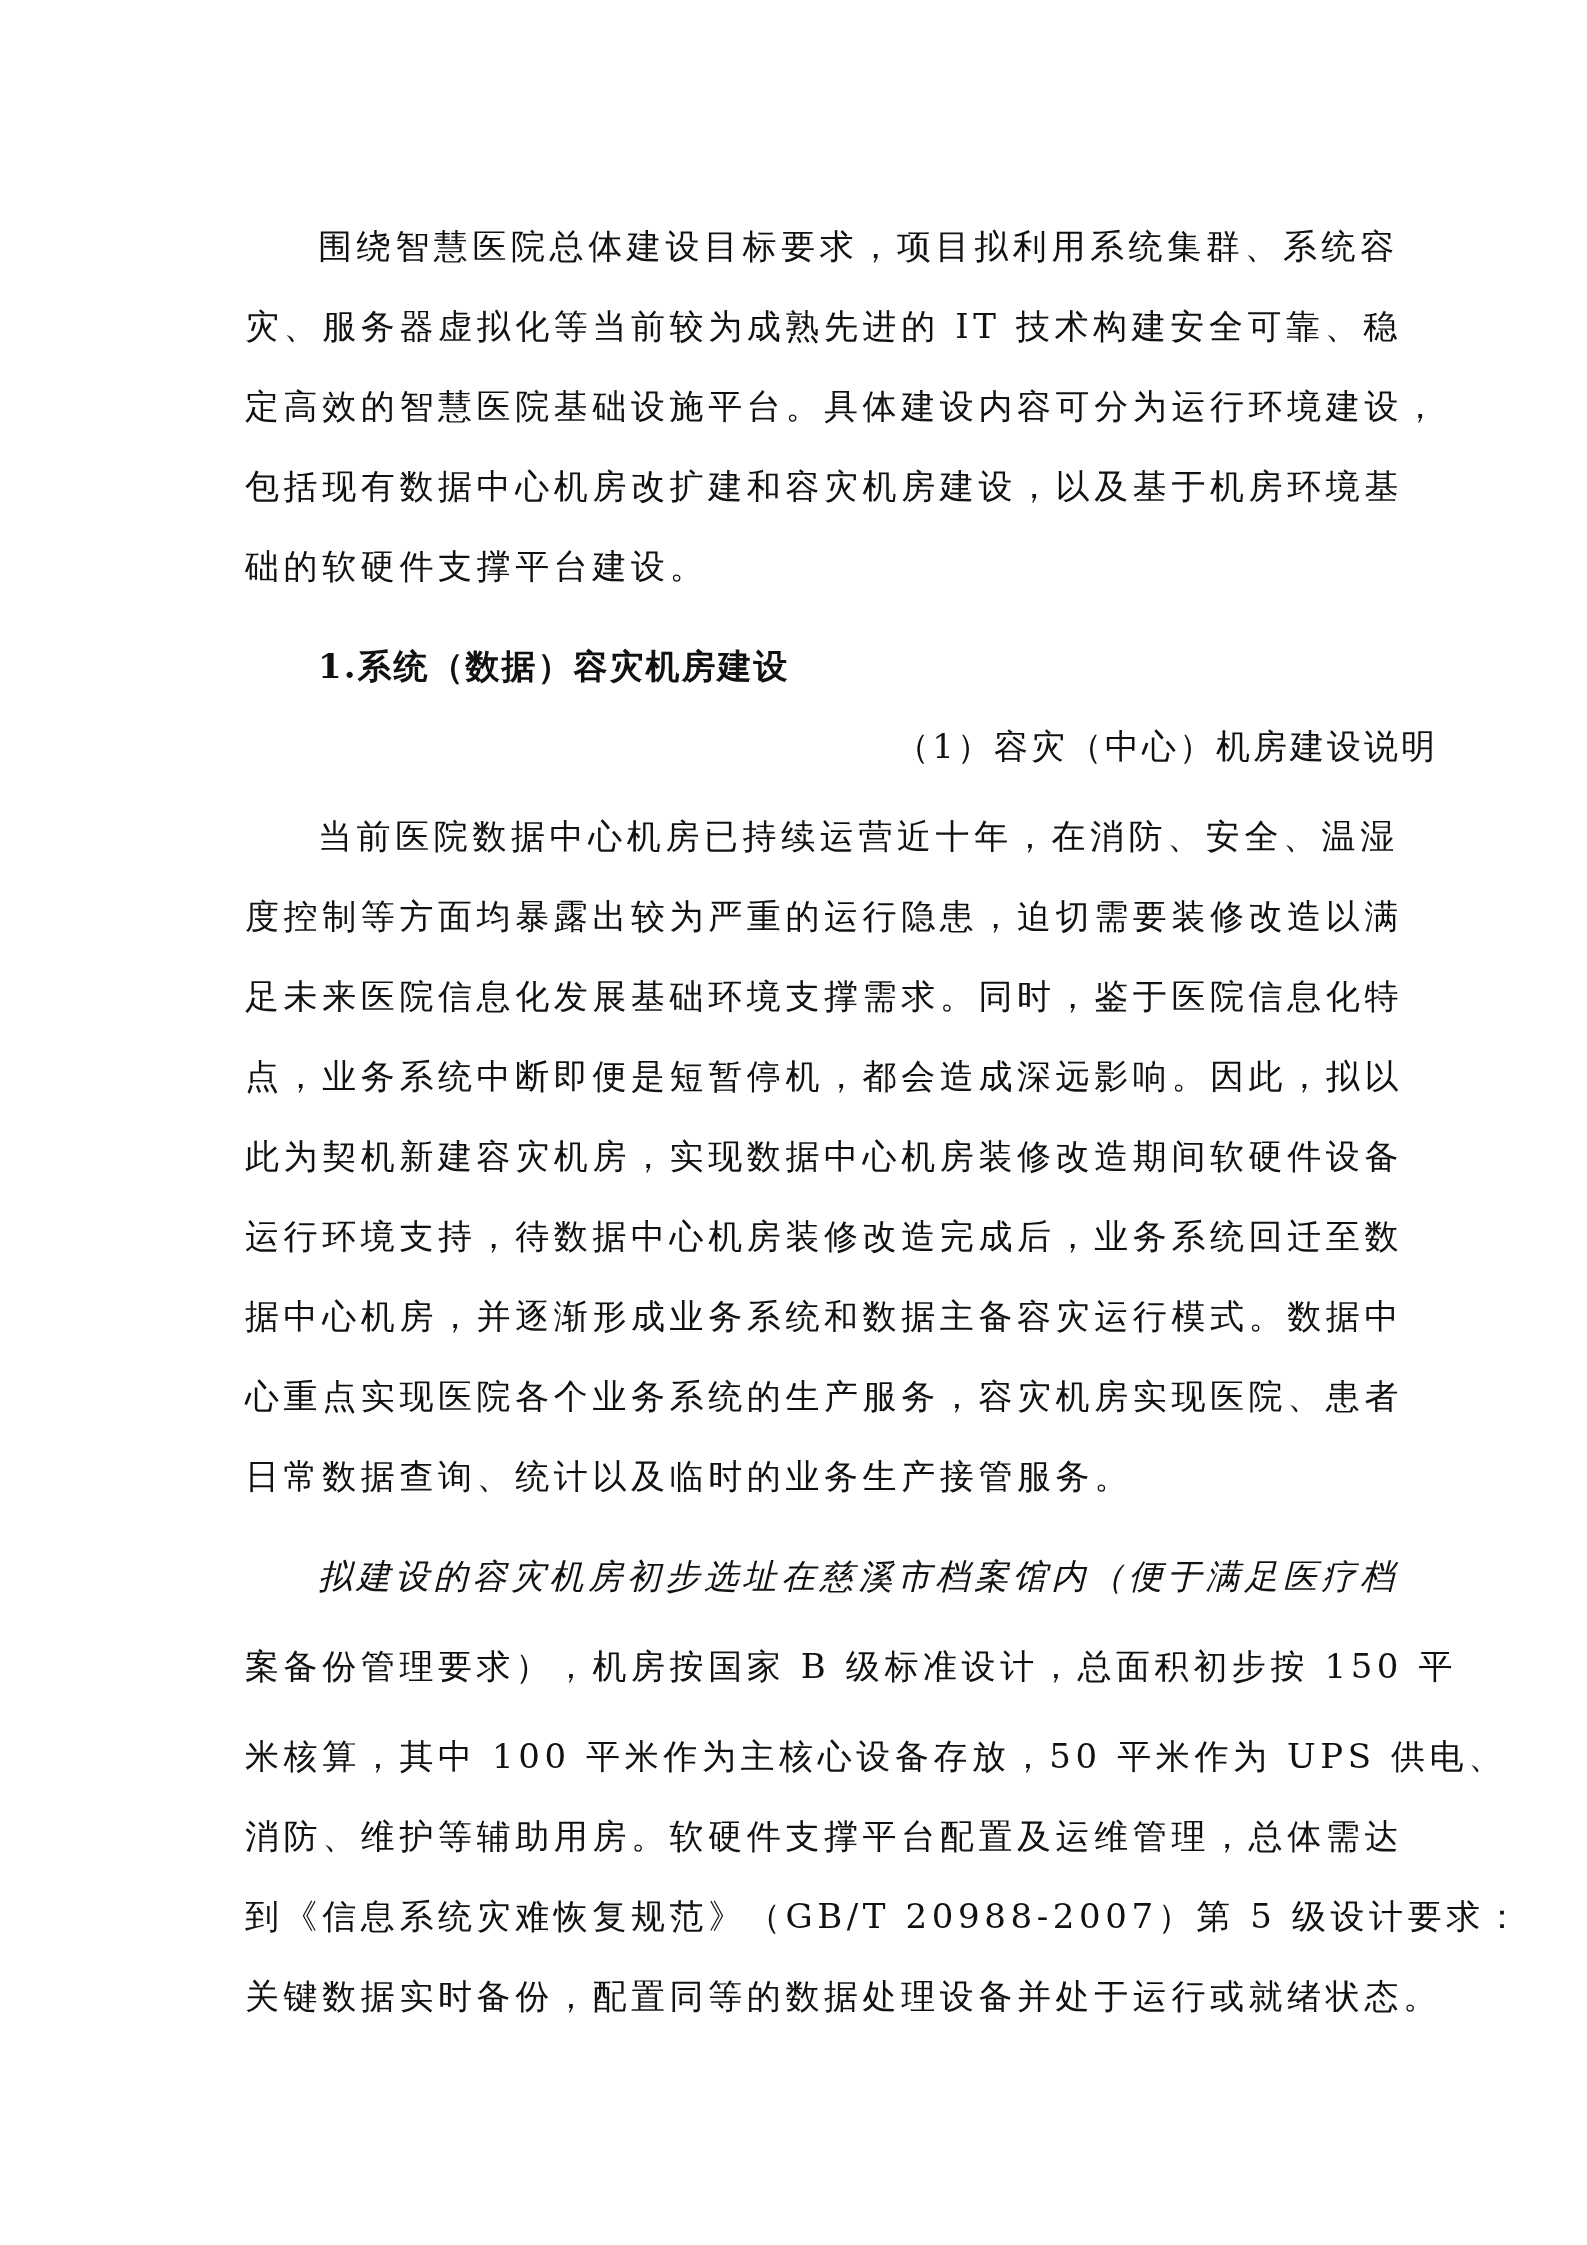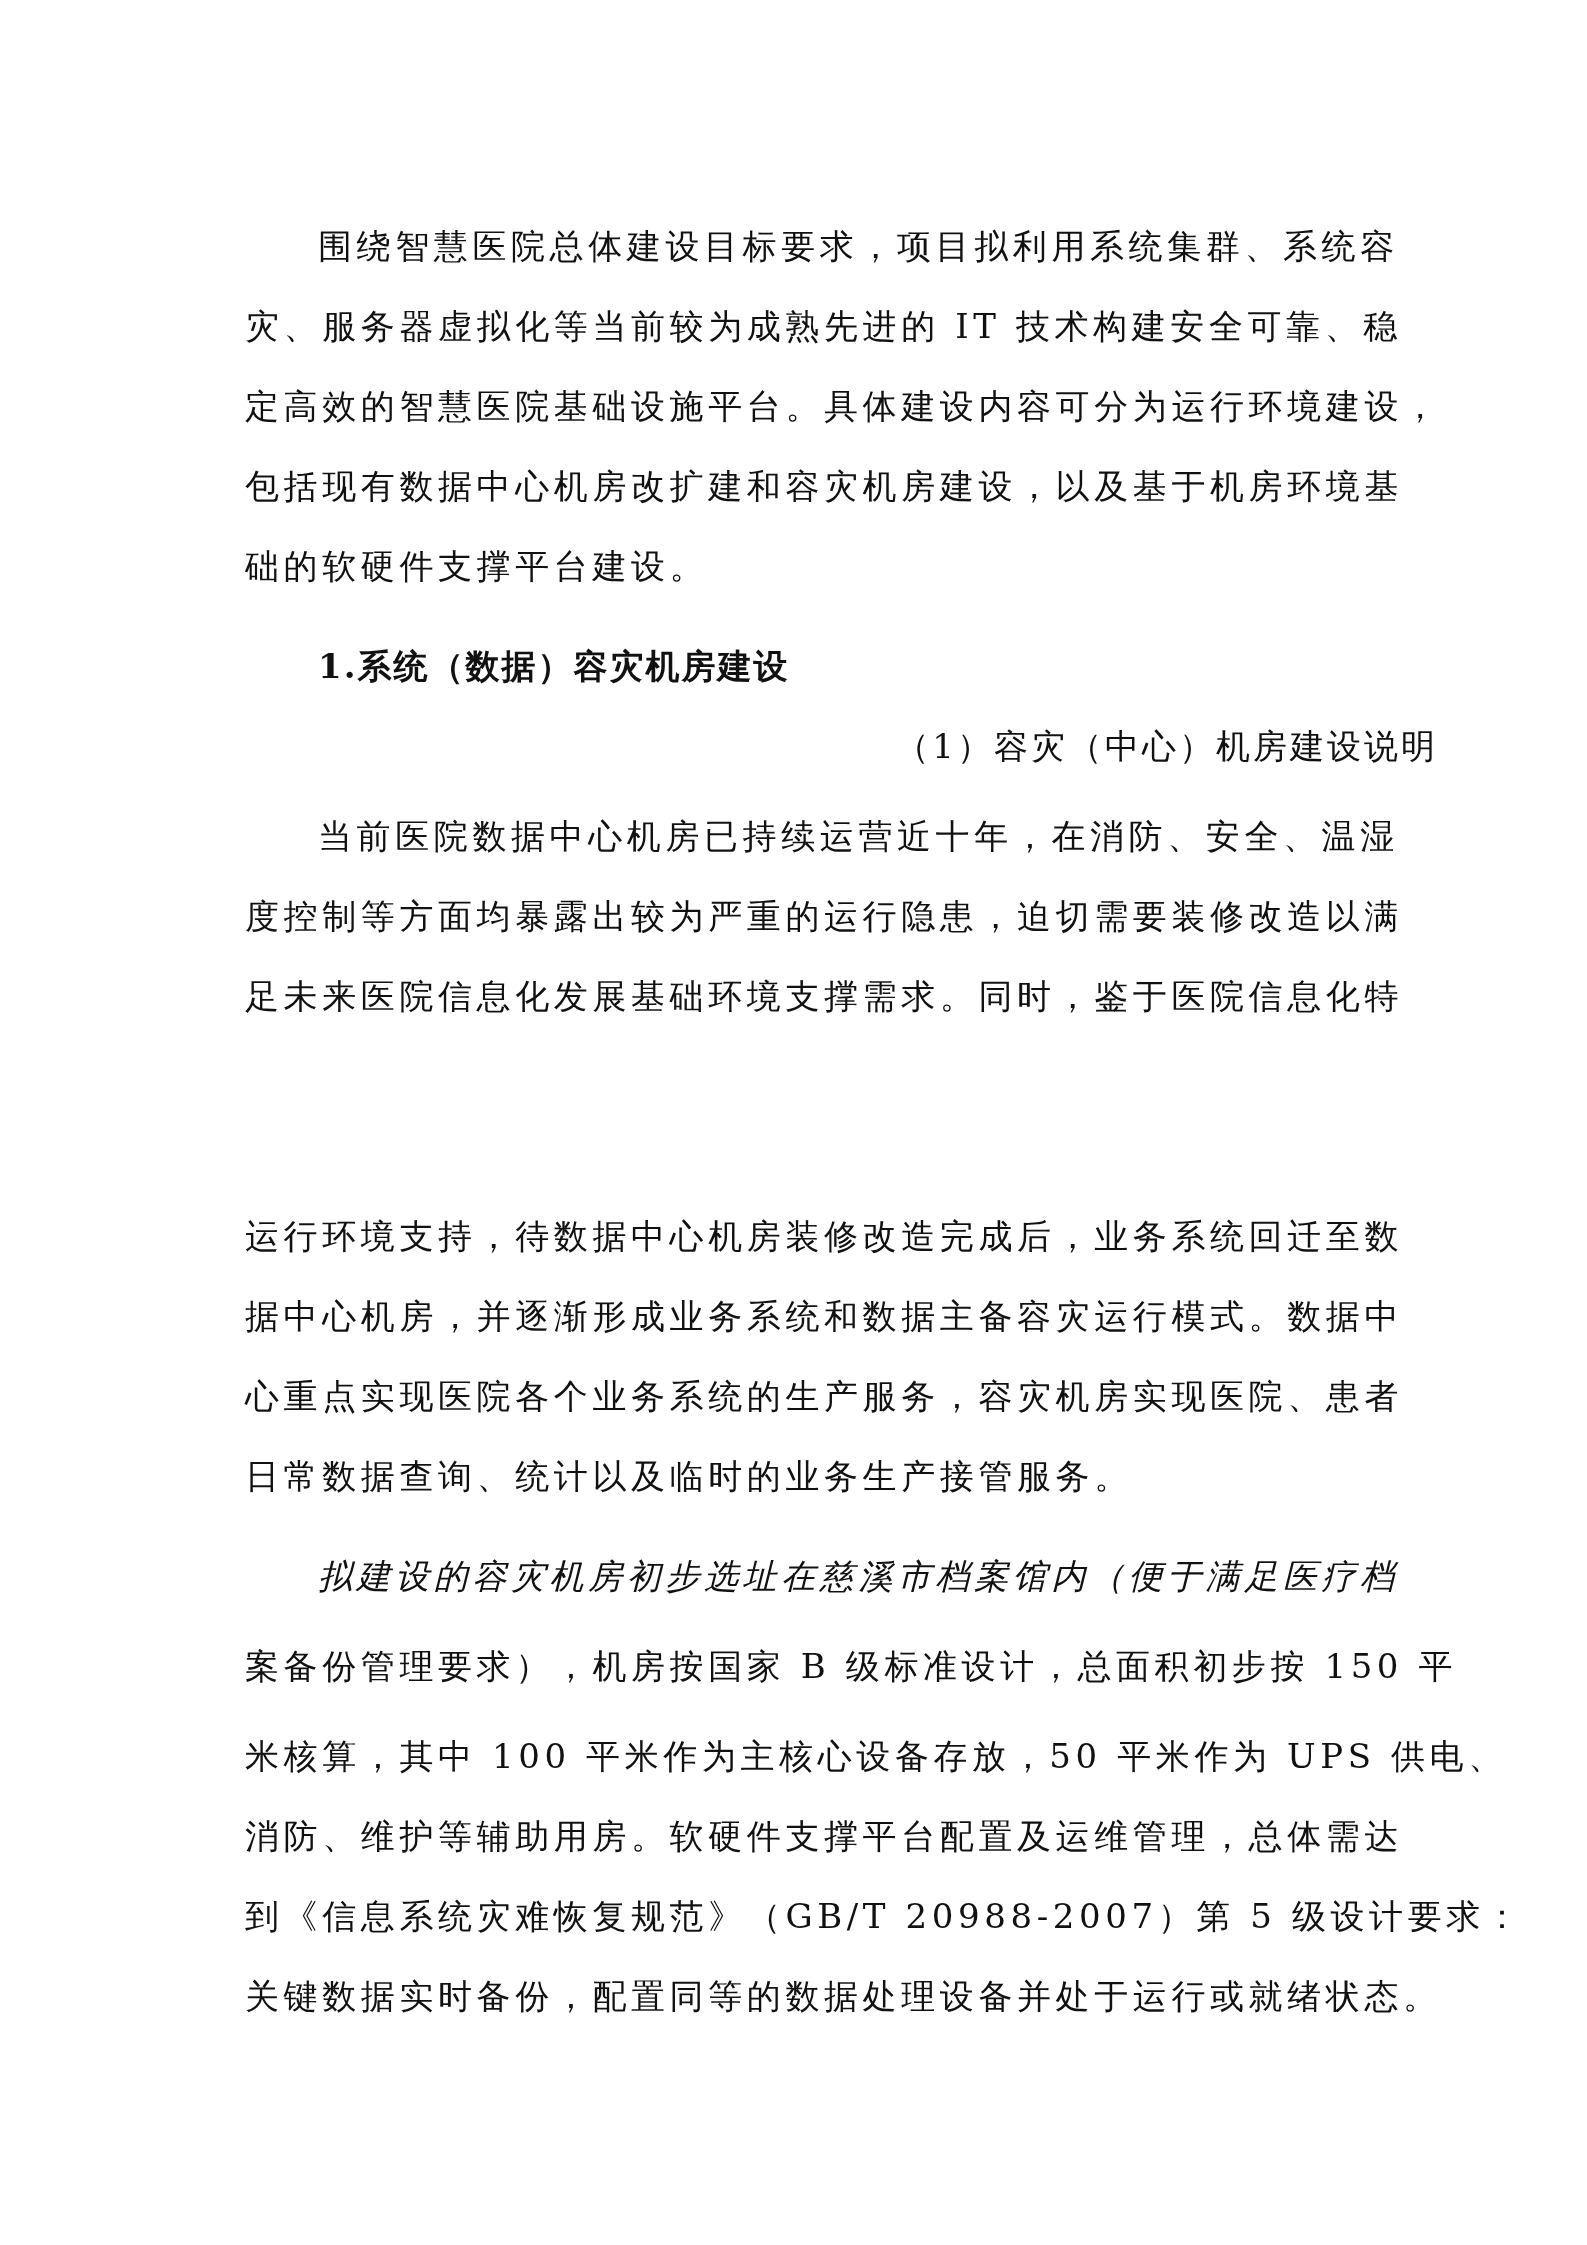--- a/index.html
+++ b/index.html
@@ -55,20 +55,22 @@
   <div class="line" style="top:440px;">包括现有数据中心机房改扩建和容灾机房建设，以及基于机房环境基</div>
   <div class="line" style="top:520px;">础的软硬件支撑平台建设。</div>
 
   <div class="line indent heading" style="top:620px;">1.系统（数据）容灾机房建设</div>
 
   <div class="line subheading" style="top:700px;">（1）容灾（中心）机房建设说明</div>
 
   <div class="line indent" style="top:790px;">当前医院数据中心机房已持续运营近十年，在消防、安全、温湿</div>
   <div class="line" style="top:870px;">度控制等方面均暴露出较为严重的运行隐患，迫切需要装修改造以满</div>
   <div class="line" style="top:950px;">足未来医院信息化发展基础环境支撑需求。同时，鉴于医院信息化特</div>
+  <div class="line" style="top:1030px;">点，业务系统中断即便是短暂停机，都会造成深远影响。因此，拟以</div>
+  <div class="line" style="top:1110px;">此为契机新建容灾机房，实现数据中心机房装修改造期间软硬件设备</div>
   <div class="line" style="top:1190px;">运行环境支持，待数据中心机房装修改造完成后，业务系统回迁至数</div>
   <div class="line" style="top:1270px;">据中心机房，并逐渐形成业务系统和数据主备容灾运行模式。数据中</div>
   <div class="line" style="top:1350px;">心重点实现医院各个业务系统的生产服务，容灾机房实现医院、患者</div>
   <div class="line" style="top:1430px;">日常数据查询、统计以及临时的业务生产接管服务。</div>
 
   <div class="line indent" style="top:1530px;font-style:italic;">拟建设的容灾机房初步选址在慈溪市档案馆内（便于满足医疗档</div>
   <div class="line" style="top:1620px;">案备份管理要求），机房按国家 B 级标准设计，总面积初步按 150 平</div>
   <div class="line" style="top:1710px;">米核算，其中 100 平米作为主核心设备存放，50 平米作为 UPS 供电、</div>
   <div class="line" style="top:1790px;">消防、维护等辅助用房。软硬件支撑平台配置及运维管理，总体需达</div>
   <div class="line" style="top:1870px;text-align:center;">到《信息系统灾难恢复规范》（GB/T 20988-2007）第 5 级设计要求：</div>

